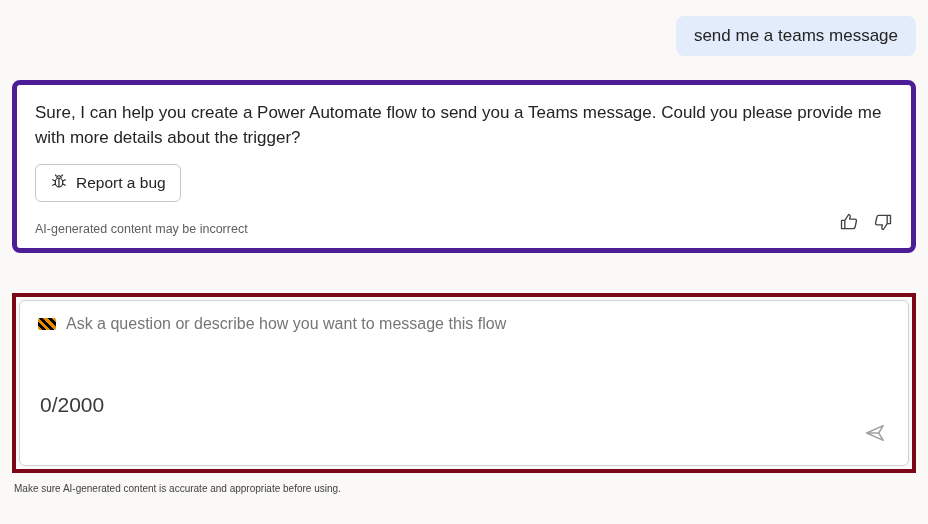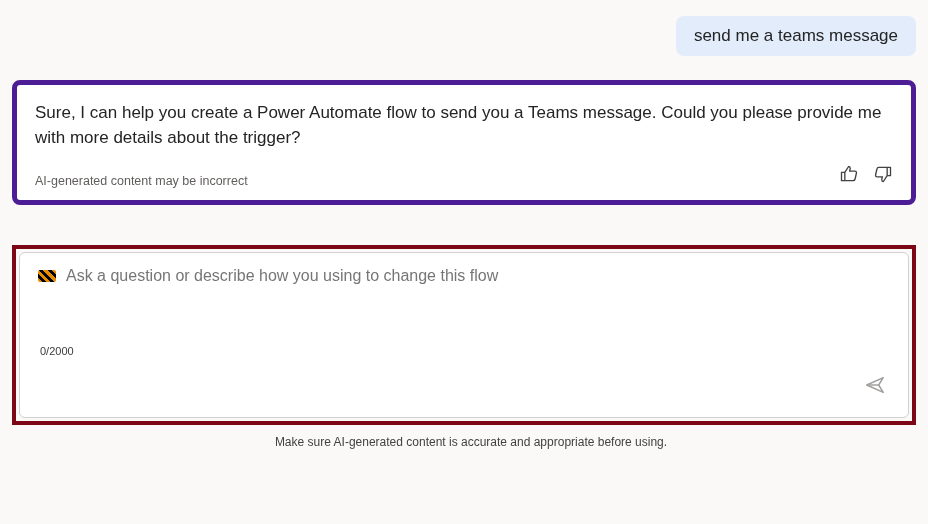--- a/index.html
+++ b/index.html
@@ -106,59 +106,74 @@
     flex-shrink: 0;
   }
   .placeholder {
     font-size: 16px;
     color: #767676;
   }
   .counter {
     position: absolute;
     left: 20px;
     top: 92px;
-    font-size: 11px;
+    font-size: 21px;
     color: #3b3a39;
   }
   .send-btn {
     position: absolute;
     right: 18px;
     bottom: 14px;
     background: none;
     border: none;
     cursor: pointer;
     padding: 4px;
   }
   .send-btn svg {
     width: 22px;
     height: 22px;
     fill: none;
     stroke: #a19f9d;
     stroke-width: 1.6;
   }
   .footer-note {
-    font-size: 12px;
+    font-size: 10px;
     color: #424242;
     padding: 4px 0 0 14px;
-    text-align: center;
   }
 </style>
 </head>
 <body>
 
 <div class="chat-area">
   <div class="user-row">
     <div class="user-bubble">
       <span>send me a teams message</span>
     </div>
   </div>
 
   <div class="assistant-card">
     <div class="assistant-text">Sure, I can help you create a Power Automate flow to send you a Teams message. Could you please provide me with more details about the trigger?</div>
 
+    <button class="report-btn">
+      <span>
+        <svg viewBox="0 0 24 24" fill="none" stroke="#242424" stroke-width="1.6">
+          <ellipse cx="12" cy="14" rx="5" ry="6"></ellipse>
+          <path d="M9 8c0-1.7 1.3-3 3-3s3 1.3 3 3"></path>
+          <line x1="7" y1="12" x2="3" y2="10"></line>
+          <line x1="17" y1="12" x2="21" y2="10"></line>
+          <line x1="7" y1="16" x2="3" y2="18"></line>
+          <line x1="17" y1="16" x2="21" y2="18"></line>
+          <line x1="12" y1="8" x2="12" y2="20"></line>
+          <line x1="8.5" y1="5.5" x2="7" y2="3.5"></line>
+          <line x1="15.5" y1="5.5" x2="17" y2="3.5"></line>
+        </svg>
+      </span>
+      <span>Report a bug</span>
+    </button>
 
     <div class="card-footer">
       <span class="disclaimer-small">AI-generated content may be incorrect</span>
       <div class="feedback">
         <span>
           <svg viewBox="0 0 24 24" stroke-width="1.6" stroke-linejoin="round">
             <path d="M7 20V10l4.5-7c.6 0 2 .5 2 2.2 0 1-.8 3.3-.8 3.3H19c1.1 0 2 .9 2 2l-1.7 7.5c-.2 1-1.1 2-2.3 2H7z"></path>
             <path d="M7 10H3v10h4"></path>
           </svg>
         </span>
@@ -170,21 +185,21 @@
         </span>
       </div>
     </div>
   </div>
 </div>
 
 <div class="input-wrap">
   <div class="input-card">
     <div class="input-top">
       <div class="hazard"></div>
-      <span class="placeholder">Ask a question or describe how you using to change this flow</span>
+      <span class="placeholder">Ask a question or describe how you want to message this flow</span>
     </div>
     <div class="counter">0/2000</div>
     <button class="send-btn">
       <span>
         <svg viewBox="0 0 24 24" stroke-linejoin="round">
           <path d="M3 12l18-8-5 8 5 8-18-8z"></path>
           <line x1="3" y1="12" x2="16" y2="12"></line>
         </svg>
       </span>
     </button>

